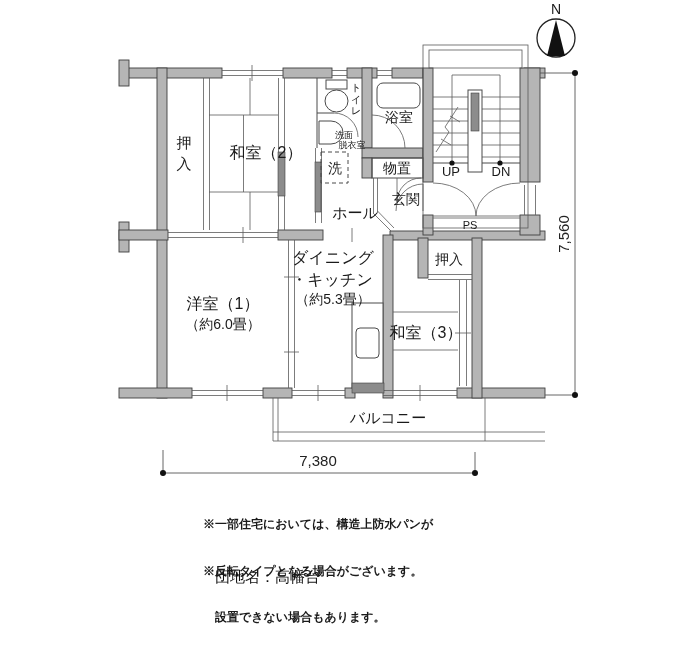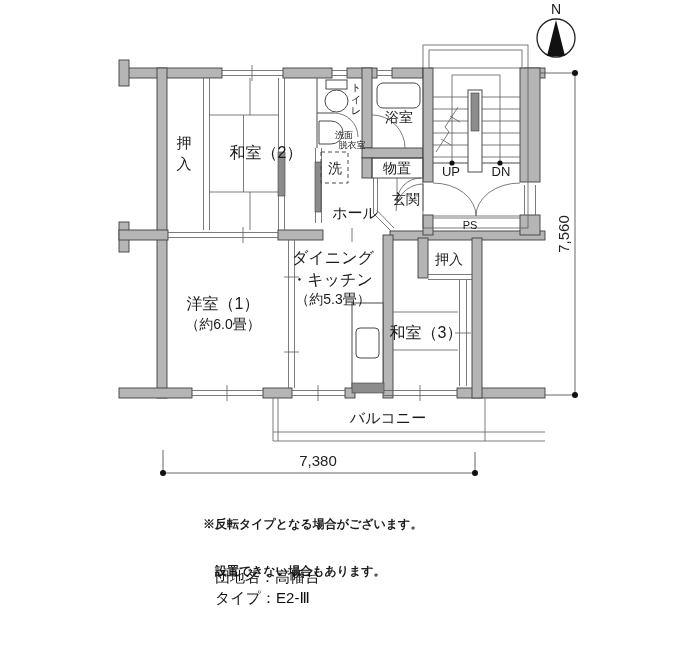--- a/index.html
+++ b/index.html
@@ -238,23 +238,23 @@
     <text class="lbl" x="223" y="329" font-size="14">（約6.0畳）</text>
     <text class="lbl" x="333" y="263" font-size="16">ダイニング</text>
     <text class="lbl" x="332" y="285" font-size="16">・キッチン</text>
     <text class="lbl" x="333" y="304" font-size="14">（約5.3畳）</text>
     <text class="lbl" x="426" y="338" font-size="16">和室（3）</text>
     <text class="lbl" x="388" y="423" font-size="15">バルコニー</text>
   </g>
 </svg>
 
   <div class="notes">
+    <div>※一部住宅においては、構造上防水パンが</div>
     <div>※反転タイプとなる場合がございます。</div>
     <div>　設置できない場合もあります。</div>
     
     
   </div>
 
   <div class="info">
     <div class="row"><span>団地名</span><span>：</span><span>高幡台</span></div>
-    <div class="row"><span>タイプ</span><span>：</span><span>E2-Ⅲ</span></div>
   </div>
 </div>
 
 </body></html>

